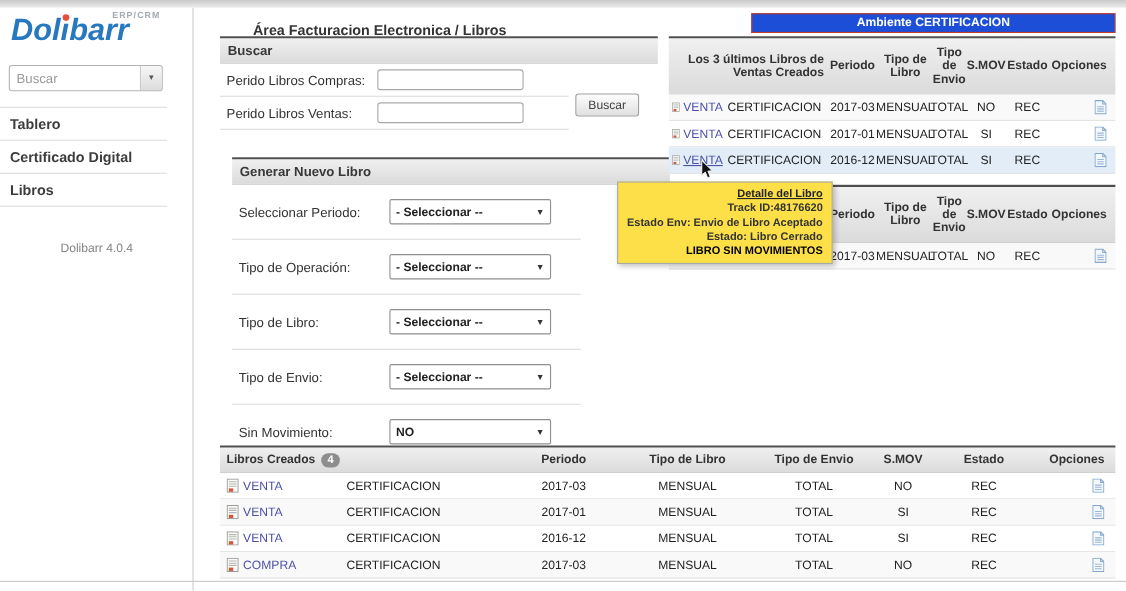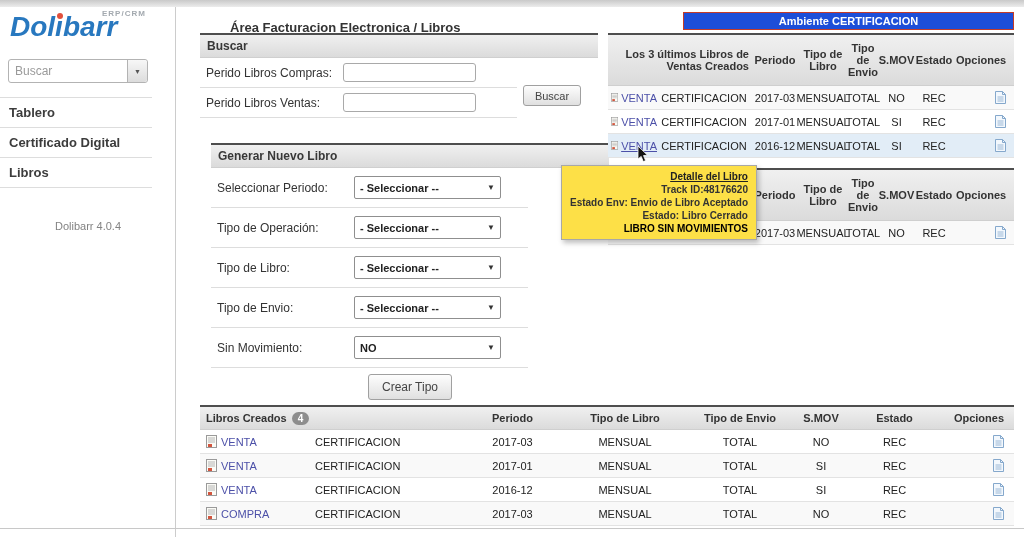--- a/index.html
+++ b/index.html
@@ -46,21 +46,21 @@
     padding-left:6px; font-size:12px; width:317px; }
   .form-row label { width:137px; }
   .text-input { width:133px; height:19px; border:1px solid #a9a9a9; border-radius:3px;
     padding:0 4px; font-size:11px; font-family:inherit; }
   .btn { border:1px solid #a0a0a0; border-radius:3px;
     background:linear-gradient(#fdfdfd,#e0e0e0); font-size:11px; color:#444;
     padding:2px 10px; cursor:pointer; font-family:inherit; }
   #search-section { top:33px; left:200px; width:398px; }
   #buscar-btn { position:absolute; top:50px; left:323px; width:58px; height:21px; }
   #generate-section { top:143px; left:200px; width:398px;margin-left:11px; }
-  .gen-row { height:40px; }
+  .gen-row { height:50px; }
   .select-box { width:147px; height:23px; border:1px solid #8f8f8f; border-radius:2px;
     background:#fff; display:flex; align-items:center; justify-content:space-between;
     padding:0 5px; font-size:11px; font-weight:bold; color:#222; cursor:pointer; }
   .caret { font-size:8px; color:#333; }
   .btn-row { height:38px; width:398px; display:flex; align-items:center; justify-content:center; }
   #crear-btn { padding:5px 13px; font-size:12px; }
 
   
   .banner { position:absolute; top:12px; left:683px; width:331px; height:18px;
     background:#1d4ed8; border:1px solid #c43b27; color:#fff; font-size:11px;

